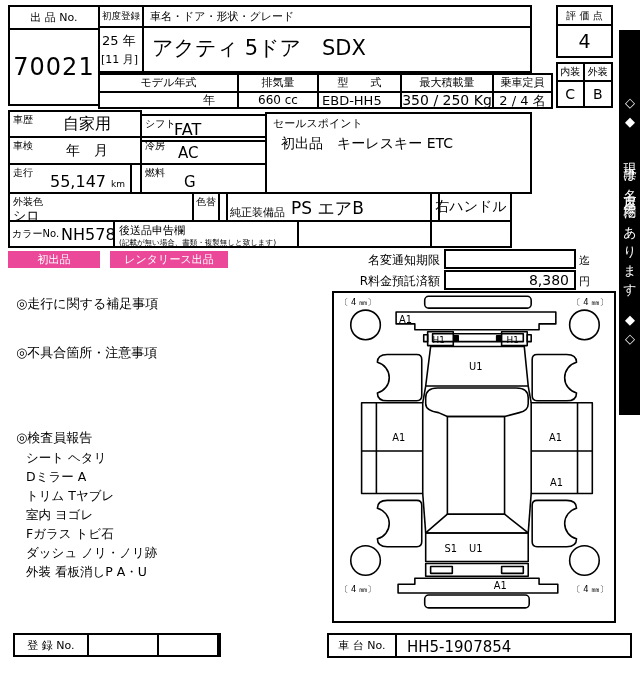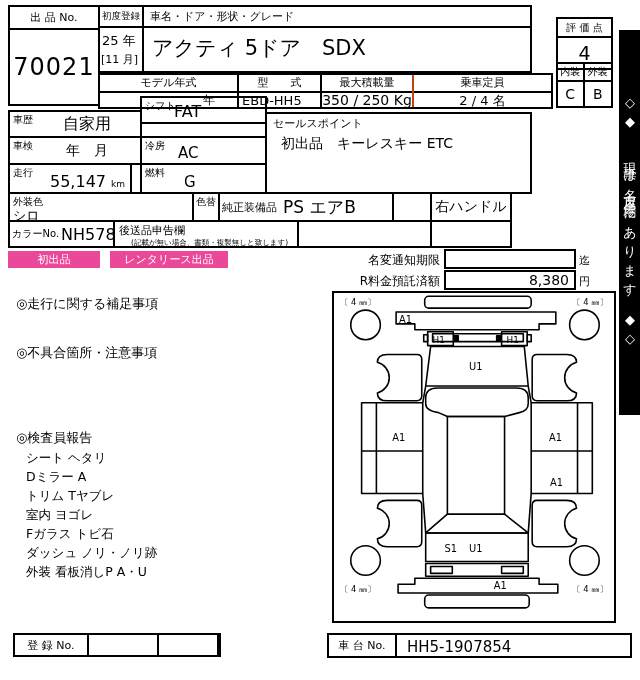--- a/index.html
+++ b/index.html
@@ -35,56 +35,60 @@
   <div class="abs" style="left:0;top:0;right:0;height:21px;border-bottom:2px solid #000;display:flex;align-items:center;justify-content:center;font-size:9.5px">初度登録</div>
   <div class="abs" style="left:2px;top:25px;font-size:13px;white-space:nowrap">25 年</div>
   <div class="abs" style="left:1px;top:45px;font-size:11px;white-space:nowrap">[11 月]</div>
 </div>
 
 <div class="abs b2" style="left:142px;top:5px;width:390px;height:68px">
   <div class="abs" style="left:0;top:0;right:0;height:21px;border-bottom:2px solid #000;display:flex;align-items:center;padding-left:6px;font-size:11px">車名・ドア・形状・グレード</div>
   <div class="abs" style="left:8px;top:27px;font-size:21px;white-space:nowrap">アクティ 5ドア　SDX</div>
 </div>
 
-<div class="abs b2" style="left:556px;top:17px;width:57px;height:53px">
+<div class="abs b2" style="left:556px;top:5px;width:57px;height:53px">
   <div class="abs" style="left:0;top:0;right:0;height:19px;border-bottom:2px solid #000;display:flex;align-items:center;justify-content:center;font-size:10px">評 価 点</div>
   <div class="abs center" style="left:0;top:19px;right:0;bottom:0;font-size:19px">4</div>
 </div>
 
 <div class="abs b2" style="left:556px;top:62px;width:57px;height:46px">
   <div class="abs" style="left:0;top:0;width:50%;height:18px;border-right:2px solid #000;border-bottom:2px solid #000;display:flex;align-items:center;justify-content:center;font-size:10px">内装</div>
   <div class="abs" style="right:0;top:0;width:50%;height:18px;border-bottom:2px solid #000;display:flex;align-items:center;justify-content:center;font-size:10px;box-sizing:border-box">外装</div>
   <div class="abs center" style="left:0;top:18px;width:50%;bottom:0;border-right:2px solid #000;font-size:14px">C</div>
   <div class="abs center" style="right:0;top:18px;width:50%;bottom:0;font-size:14px">B</div>
 </div>
 
 <div class="abs b2" style="left:98px;top:73px;width:455px;height:36px;display:flex">
   <div style="width:139px;border-right:2px solid #000;box-sizing:border-box">
     <div class="hdr" style="height:16px;border-bottom:2px solid #000;line-height:16px">モデル年式</div>
     <div style="font-size:12px;text-align:right;padding-right:22px;line-height:15px">年</div>
   </div>
+  <div style="width:80px;border-right:2px solid #000;box-sizing:border-box">
+    <div class="hdr" style="height:16px;border-bottom:2px solid #000;line-height:16px">排気量</div>
+    <div style="font-size:12px;text-align:center;line-height:15px">660 cc</div>
+  </div>
   <div style="width:83px;border-right:2px solid #000;box-sizing:border-box">
     <div class="hdr" style="height:16px;border-bottom:2px solid #000;line-height:16px">型　　式</div>
     <div style="font-size:13px;text-align:left;padding-left:3px;line-height:15px;white-space:nowrap">EBD-HH5</div>
   </div>
-  <div style="width:92px;border-right:2px solid #c2410c;box-sizing:border-box">
+  <div style="width:92px;border-right:2px solid #000000;box-sizing:border-box">
     <div class="hdr" style="height:16px;border-bottom:2px solid #000;line-height:16px">最大積載量</div>
     <div style="font-size:14px;text-align:center;line-height:15px;white-space:nowrap">350 /  250 Kg</div>
   </div>
   <div style="flex:1">
     <div class="hdr" style="height:16px;border-bottom:2px solid #000;line-height:16px">乗車定員</div>
     <div style="font-size:13px;text-align:center;line-height:15px;white-space:nowrap">2 / 4 名</div>
   </div>
 </div>
 
 <div class="abs b2" style="left:8px;top:110px;width:134px;height:28px">
   <span class="cell-label">車歴</span>
   <div class="abs center" style="left:24px;top:0;right:0;bottom:0;font-size:16px">自家用</div>
 </div>
-<div class="abs b2" style="left:140px;top:96px;width:127px;height:28px">
+<div class="abs b2" style="left:140px;top:114px;width:127px;height:28px">
   <span class="cell-label">シフト</span>
   <div class="abs" style="left:32px;top:4px;font-size:16px">FAT</div>
 </div>
 <div class="abs b2" style="left:8px;top:136px;width:134px;height:29px">
   <span class="cell-label">車検</span>
   <div class="abs center" style="left:24px;top:0;right:0;bottom:0;font-size:14px">年　月</div>
 </div>
 <div class="abs b2" style="left:140px;top:136px;width:127px;height:29px">
   <span class="cell-label">冷房</span>
   <div class="abs" style="left:36px;top:6px;font-size:15px">AC</div>
@@ -98,33 +102,33 @@
   <div class="abs" style="left:42px;top:8px;font-size:15px">G</div>
 </div>
 
 <div class="abs b2" style="left:8px;top:192px;width:186px;height:30px">
   <span class="cell-label">外装色</span>
   <div class="abs" style="left:3px;top:13px;font-size:13px">シロ</div>
 </div>
 <div class="abs b2" style="left:192px;top:192px;width:28px;height:30px">
   <span class="cell-label" style="left:2px">色替</span>
 </div>
-<div class="abs b2" style="left:218px;top:192px;width:176px;height:30px;display:flex;align-items:center">
+<div class="abs b2" style="left:226px;top:192px;width:214px;height:30px;display:flex;align-items:flex-end">
   <span style="font-size:11px;padding-left:2px;white-space:nowrap">純正装備品</span>
   <span style="font-size:17px;padding-left:6px;white-space:nowrap">PS エアB</span>
 </div>
 <div class="abs b2 center" style="left:430px;top:192px;width:82px;height:30px;font-size:14px">右ハンドル</div>
 
 <div class="abs b2" style="left:8px;top:220px;width:107px;height:28px;display:flex;align-items:center">
   <span style="font-size:10px;padding-left:2px;white-space:nowrap">カラーNo.</span>
   <span style="font-size:16px;padding-left:2px;white-space:nowrap">NH578</span>
 </div>
 <div class="abs b2" style="left:113px;top:220px;width:186px;height:28px">
   <div style="font-size:11px;padding:1px 0 0 4px;white-space:nowrap">後送品申告欄</div>
-  <div style="font-size:7.5px;padding-left:16px;white-space:nowrap">(記載が無い場合、書類・複製無しと致します)</div>
+  <div style="font-size:7.5px;padding-left:4px;white-space:nowrap">(記載が無い場合、書類・複製無しと致します)</div>
 </div>
 <div class="abs b2" style="left:297px;top:220px;width:135px;height:28px"></div>
 <div class="abs b2" style="left:430px;top:220px;width:82px;height:28px"></div>
 
 <div class="abs b2" style="left:265px;top:112px;width:267px;height:82px">
   <div style="font-size:11px;padding:2px 0 0 6px">セールスポイント</div>
   <div style="font-size:14px;padding:4px 0 0 14px;white-space:nowrap">初出品　キーレスキー ETC</div>
 </div>
 
 <div class="abs badge" style="left:8px;top:251px;width:92px;height:17px">初出品</div>

